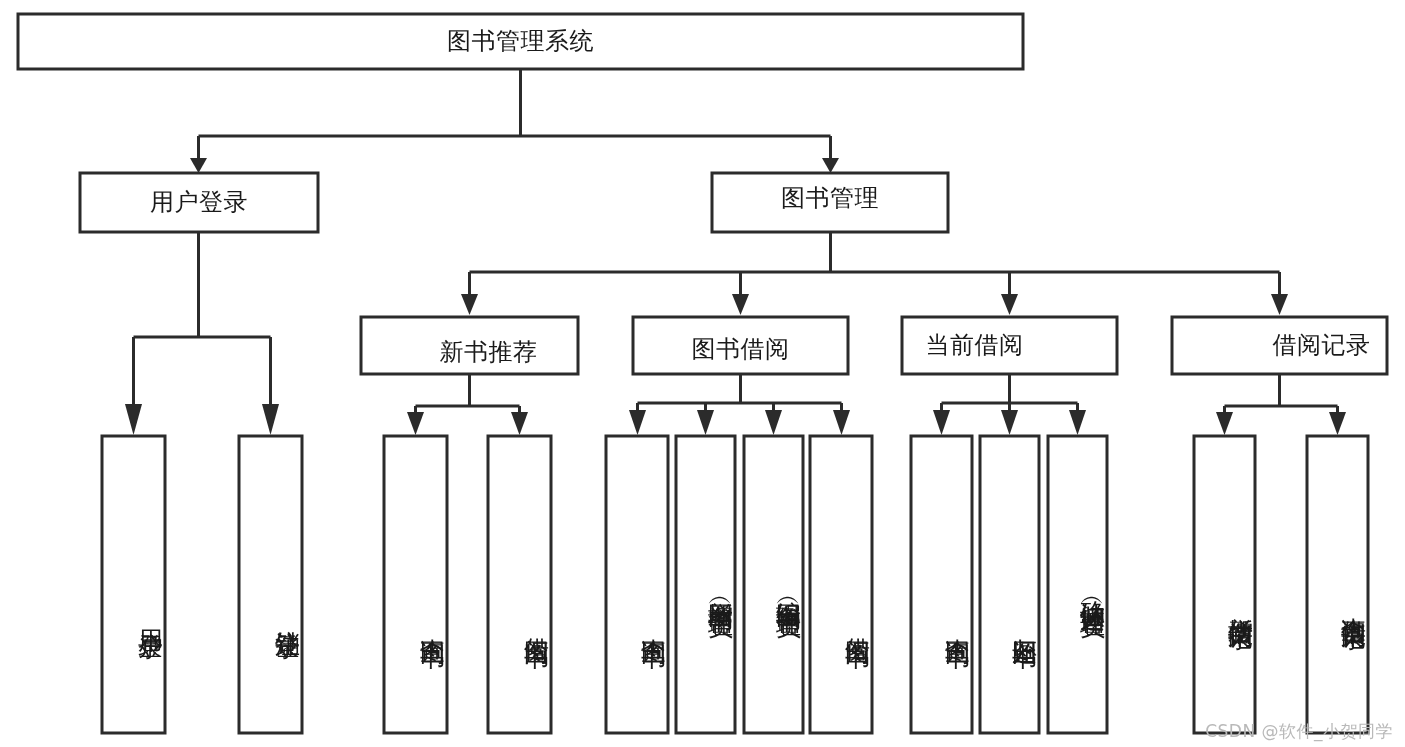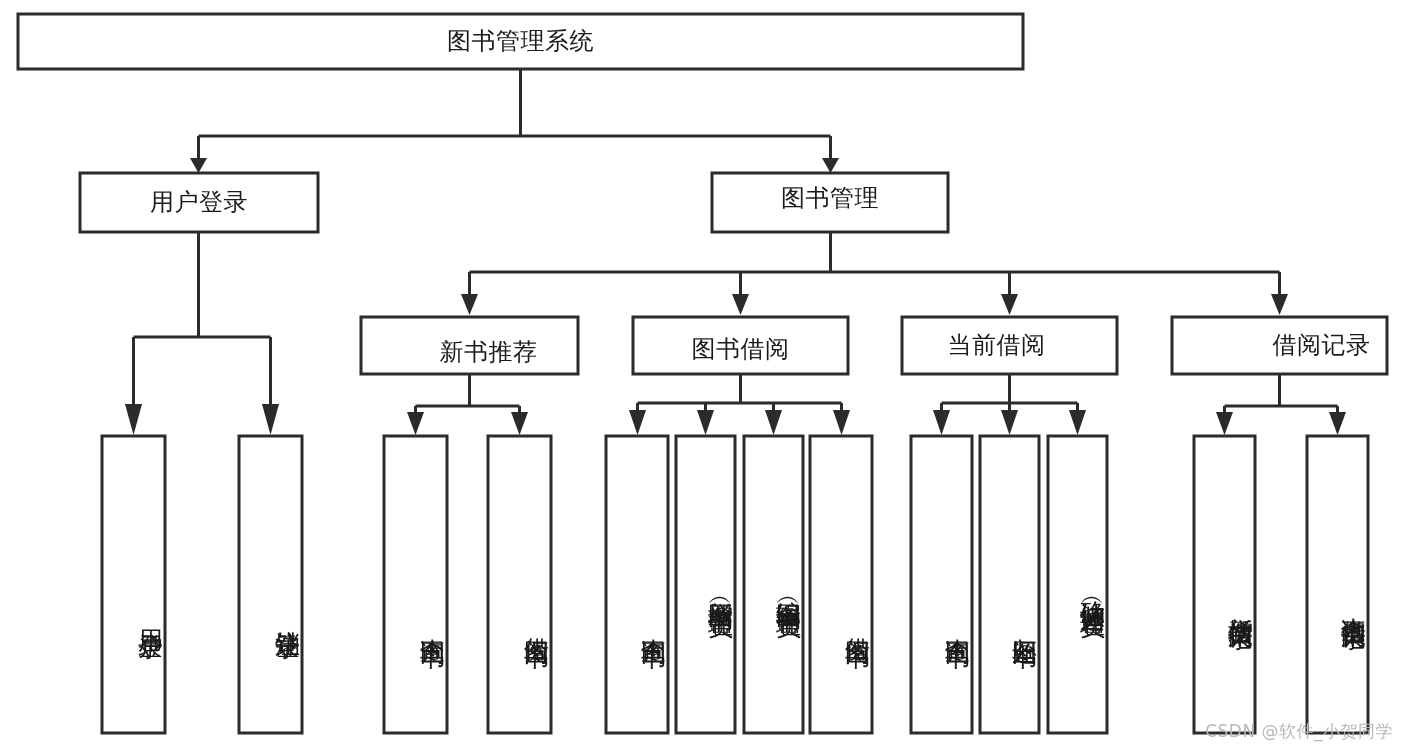--- a/index.html
+++ b/index.html
@@ -179,21 +179,21 @@
     <rect class="node-box" x="1307" y="436" width="61" height="297"></rect>
   </svg>
 
   <div class="node-label-h" style="left:18px; top:14px; width:1005px; height:55px;">图书管理系统</div>
 
   <div class="node-label-h" style="left:80px; top:173px; width:238px; height:59px;">用户登录</div>
   <div class="node-label-h" style="left:712px; top:173px; width:236px; height:50px;">图书管理</div>
 
   <div class="node-label-h" style="left:370px; top:317px; width:217px; height:70px;margin-left:10px;">新书推荐</div>
   <div class="node-label-h" style="left:633px; top:317px; width:215px; height:65px;">图书借阅</div>
-  <div class="node-label-h" style="left:908px; top:317px; width:177px; height:57px;">当前借阅</div>
+  <div class="node-label-h" style="left:886px; top:317px; width:177px; height:57px;">当前借阅</div>
   <div class="node-label-h" style="left:1172px; top:317px; width:215px; height:57px;margin-left:42px;">借阅记录</div>
 
   <div class="node-label-v" style="left:102px; top:490px; width:63px; height:240px;">用户登录</div>
   <div class="node-label-v" style="left:239px; top:490px; width:63px; height:240px;">注销登录</div>
 
   <div class="node-label-v" style="left:384px; top:505px; width:63px; height:225px;">查询图书</div>
   <div class="node-label-v" style="left:488px; top:505px; width:63px; height:225px;">借阅图书</div>
 
   <div class="node-label-v" style="left:606px; top:505px; width:62px; height:225px;">查询图书</div>
   <div class="node-label-v" style="left:676px; top:442px; width:59px; height:288px;">新增图书（管理员）</div>

